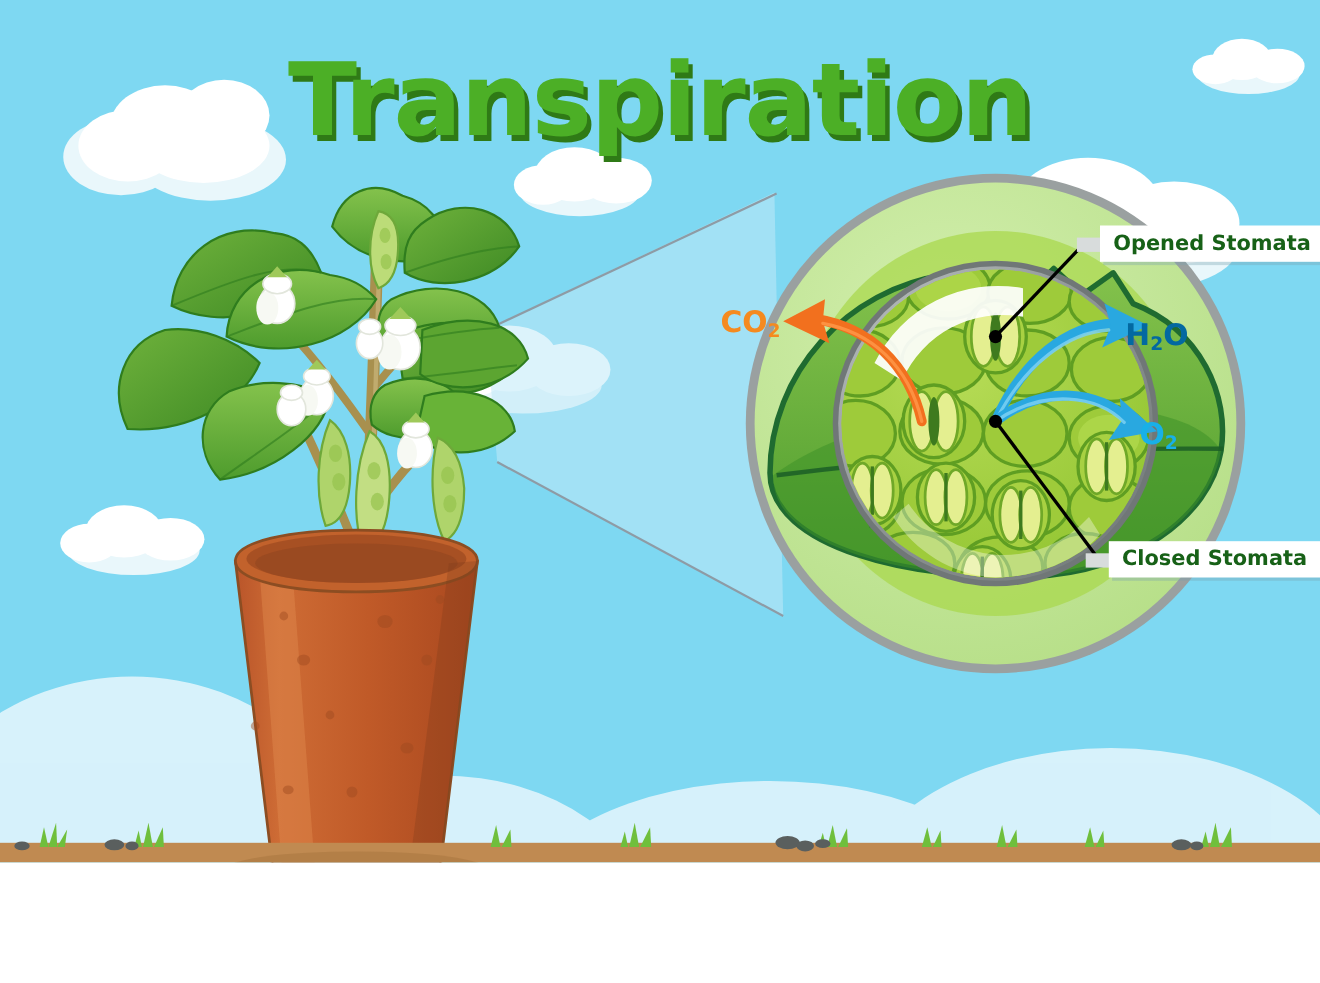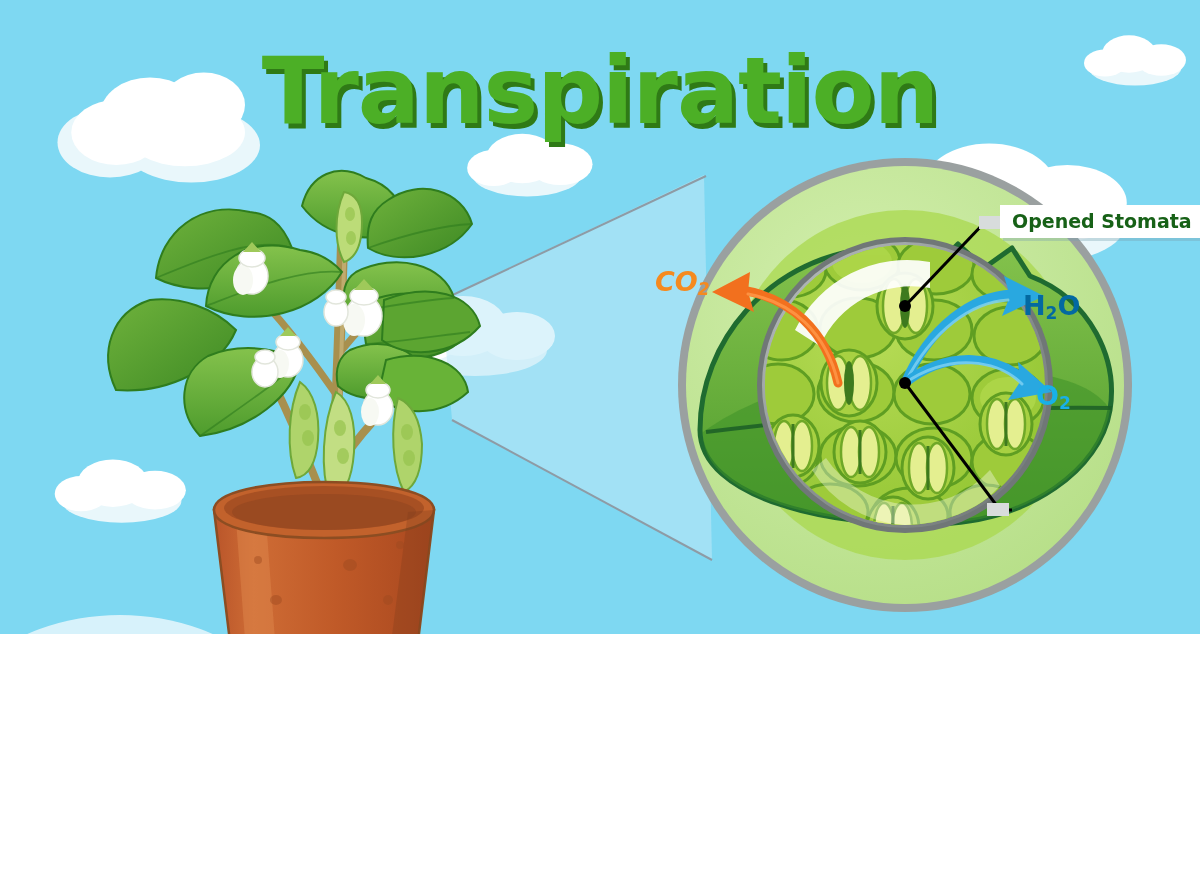--- a/index.html
+++ b/index.html
@@ -1,18 +1,18 @@
 <!DOCTYPE html>
 <html><head>
 <meta charset="utf-8">
 <title>Transpiration Diagram</title>
 <style>
   html,body{margin:0;padding:0;background:#fff;}
   body{font-family:"Liberation Sans",sans-serif;}
-  #stage{position:relative;width:1200px;height:634px;overflow:hidden;background:#7ed8f2;}
+  #stage{position:relative;width:1200px;height:784px;overflow:hidden;background:#7ed8f2;}
   #stage svg.layer{position:absolute;left:0;top:0;width:1200px;height:894px;}
 
   .title-text{
     position:absolute;left:0;top:46px;width:1200px;text-align:center;
     font-family:"DejaVu Sans","Liberation Sans",sans-serif;
     font-size:92px;font-weight:bold;color:#4CAF26;letter-spacing:-1px;
     text-shadow:4px 5px 0 #2f7a16;
     line-height:1;pointer-events:none;
   }
 
@@ -27,21 +27,21 @@
   #callout-closed{left:1008px;top:492px;}
   .callout-stub{position:absolute;width:22px;height:13px;background:#d8dcdc;}
   #stub-opened{left:979px;top:216px;}
   #stub-closed{left:987px;top:503px;}
 
   .gaslabel{
     position:absolute;font-family:"DejaVu Sans","Liberation Sans",sans-serif;
     font-size:27px;font-weight:bold;white-space:nowrap;line-height:1;
   }
   .gaslabel sub{font-size:17px;vertical-align:-4px;}
-  #lbl-co2{left:655px;top:268px;color:#F58A1F;font-style:italic;}
+  #lbl-co2{left:655px;top:280px;color:#F58A1F;}
   #lbl-h2o{left:1023px;top:292px;color:#0369a1;}
   #lbl-o2{left:1036px;top:382px;color:#18B0E8;}
 
   #caption-box{
     position:absolute;left:757px;top:671px;width:248px;
     background:#8CC224;padding:11px 14px 13px 14px;
     box-shadow:3px 4px 0 rgba(90,120,30,.18);
   }
   #caption-box .cap-line{
     font-family:"DejaVu Sans","Liberation Sans",sans-serif;
@@ -512,20 +512,21 @@
       </g>
     </g>
   </svg>
 
   <div class="title-text">Transpiration</div>
 
   <div class="callout-stub" id="stub-opened"></div>
   <div class="callout" id="callout-opened">Opened Stomata</div>
 
   <div class="callout-stub" id="stub-closed"></div>
+  <div class="callout" id="callout-closed">Closed Stomata</div>
 
   <div class="gaslabel" id="lbl-co2"><span>CO</span><sub>2</sub></div>
 
   <div class="gaslabel" id="lbl-h2o"><span>H</span><sub>2</sub><span>O</span></div>
 
   <div class="gaslabel" id="lbl-o2"><span>O</span><sub>2</sub></div>
 
 
 </div>
 

